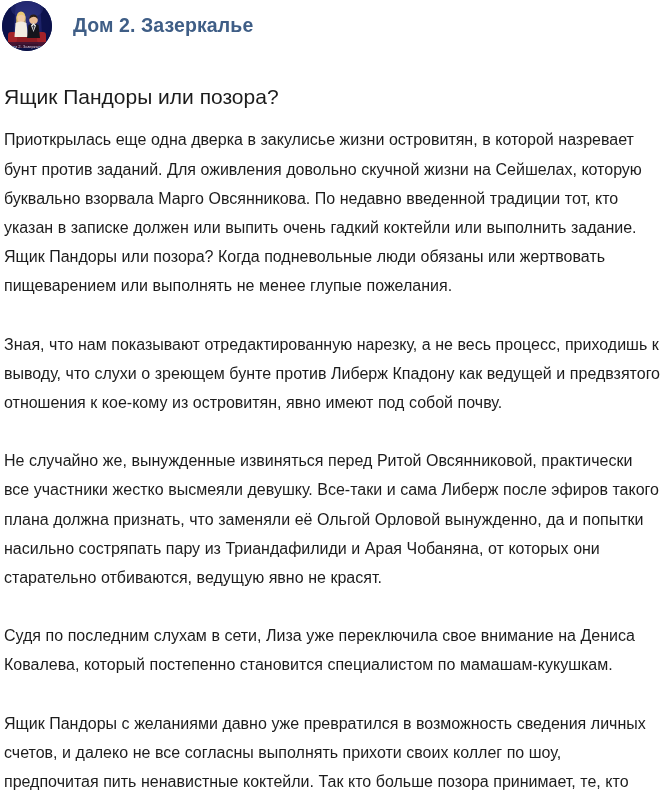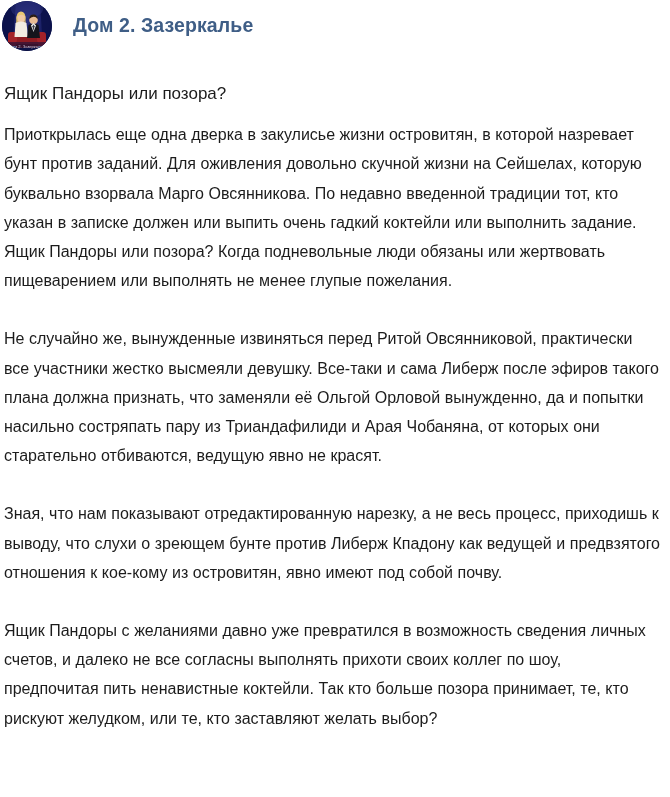--- a/index.html
+++ b/index.html
@@ -55,21 +55,21 @@
     line-height: 1;
   }
 
   
   .article {
     padding: 0 10px 0 4px;
     box-sizing: border-box;
   }
 
   .article-heading {
-    font-size: 17px;
+    font-size: 21px;
     font-weight: normal;
     color: #1c1c1c;
     margin: 31px 0 0 0;
     line-height: 1.3;
   }
 
   .article-body {
     margin-top: 15px;
   }
 
@@ -134,19 +134,20 @@
 
     <div class="site-title">Дом 2. Зазеркалье</div>
   </div>
 
   <div class="article">
 
     <h1 class="article-heading">Ящик Пандоры или позора?</h1>
 
     <div class="article-body">
       <p class="para">Приоткрылась еще одна дверка в закулисье жизни островитян, в которой назревает бунт против заданий. Для оживления довольно скучной жизни на Сейшелах, которую буквально взорвала Марго Овсянникова. По недавно введенной традиции тот, кто указан в записке должен или выпить очень гадкий коктейли или выполнить задание.  Ящик Пандоры или позора? Когда подневольные люди обязаны или жертвовать пищеварением или выполнять не менее глупые пожелания.</p>
+      <p class="para"> Зная, что нам показывают отредактированную нарезку, а не весь процесс, приходишь к выводу, что слухи о зреющем бунте против Либерж Кпадону как ведущей и предвзятого отношения к кое-кому из островитян, явно имеют под собой почву.</p>
       <p class="para">Не случайно же, вынужденные извиняться перед Ритой Овсянниковой, практически все участники жестко высмеяли девушку. Все-таки и сама Либерж после эфиров такого плана должна признать, что заменяли её Ольгой Орловой вынужденно, да и попытки насильно состряпать пару из Триандафилиди и Арая Чобаняна, от которых они старательно отбиваются, ведущую явно не красят.</p>
-      <p class="para"> Зная, что нам показывают отредактированную нарезку, а не весь процесс, приходишь к выводу, что слухи о зреющем бунте против Либерж Кпадону как ведущей и предвзятого отношения к кое-кому из островитян, явно имеют под собой почву.</p>
+      <p class="para">Судя по последним слухам в сети, Лиза уже переключила свое внимание на Дениса Ковалева, который постепенно становится специалистом по мамашам-кукушкам.</p>
       <p class="para">Ящик Пандоры с желаниями давно уже превратился в возможность сведения личных счетов, и далеко не все согласны выполнять прихоти  своих коллег по шоу, предпочитая пить ненавистные коктейли. Так кто больше позора принимает, те, кто рискуют желудком, или те, кто заставляют желать выбор?</p>
     </div>
 
   </div>
 </div>
 
 </body></html>

